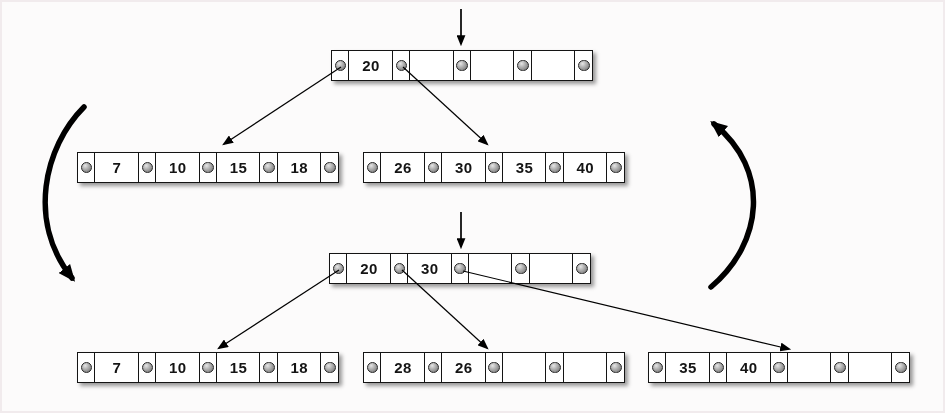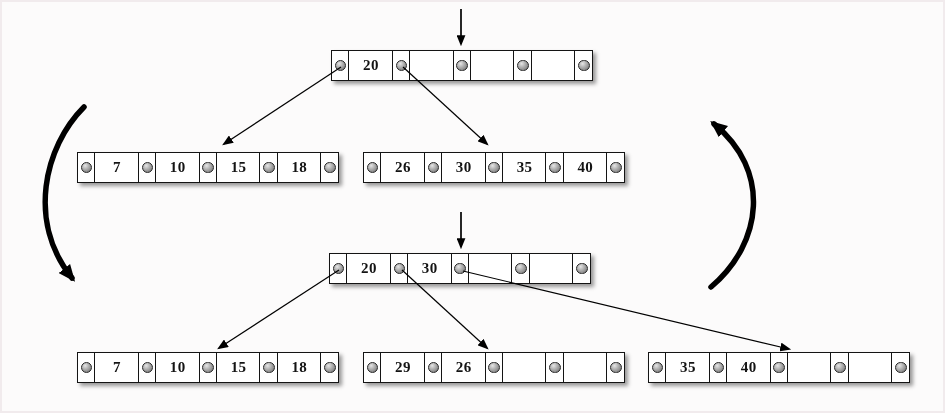--- a/index.html
+++ b/index.html
@@ -1,21 +1,21 @@
 <!DOCTYPE html>
 <html><head>
 <meta charset="utf-8">
 <style>
   html, body { margin: 0; padding: 0; background: #fbfafa; }
   .canvas {
     position: relative;
     width: 945px;
     height: 413px;
     background: #fcfbfb;
-    font-family: Liberation Serif, serif;
+    font-family: Liberation Sans, sans-serif;
     overflow: hidden;
     box-shadow: inset 0 0 0 2px rgba(232, 222, 226, 0.55);
   }
   .btree-node {
     position: absolute;
     display: flex;
     height: 31px;
     background: #ffffff;
     box-shadow: 2.5px 3px 4px rgba(0,0,0,0.40);
   }
@@ -160,21 +160,21 @@
       </div>
       <div class="key-cell">18</div>
       <div class="ptr-cell">
         <span class="ptr-dot"></span>
       </div>
     </div>
   <div class="btree-node" style="left:363px; top:352px;">
       <div class="ptr-cell">
         <span class="ptr-dot"></span>
       </div>
-      <div class="key-cell">29</div>
+      <div class="key-cell">28</div>
       <div class="ptr-cell">
         <span class="ptr-dot"></span>
       </div>
       <div class="key-cell">26</div>
       <div class="ptr-cell">
         <span class="ptr-dot"></span>
       </div>
       <div class="key-cell"></div>
       <div class="ptr-cell">
         <span class="ptr-dot"></span>

